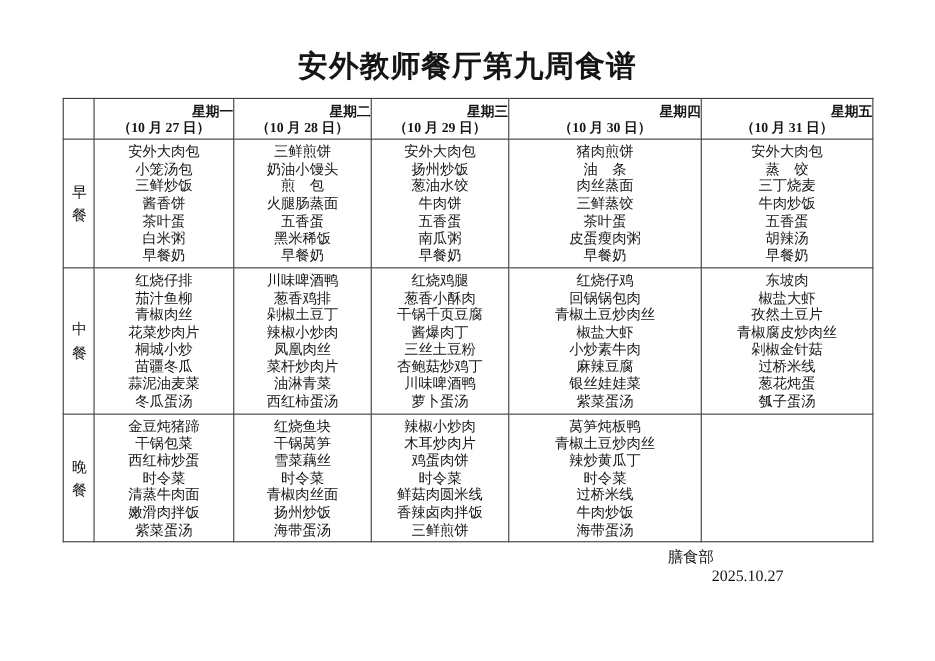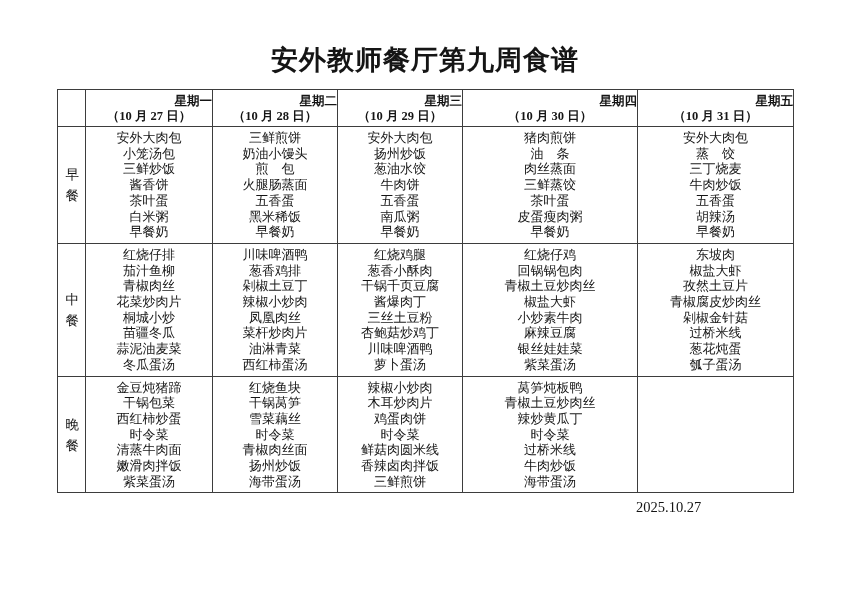--- a/index.html
+++ b/index.html
@@ -76,21 +76,21 @@
     line-height: 15.7px;
     white-space: pre-wrap;
   }
   .footer {
     margin-top: 6px;
     margin-left: 607px;
     font-size: 14px;
     line-height: 17px;
   }
   .footer .footer-date {
-    margin-left: 29px;
+    margin-left: 40px;
     font-size: 14.5px;
   }
 </style>
 </head>
 <body>
 
 <div class="page">
 
   <h1 class="title">安外教师餐厅第九周食谱</h1>
 
@@ -273,16 +273,17 @@
             <div class="dish">过桥米线</div>
             <div class="dish">牛肉炒饭</div>
             <div class="dish">海带蛋汤</div>
           </td>
         <td class="menu-cell"></td>
       </tr>
     </tbody>
   </table>
 
   <div class="footer">
+    <div class="footer-dept">膳食部</div>
     <div class="footer-date">2025.10.27</div>
   </div>
 
 </div>
 
 </body></html>

